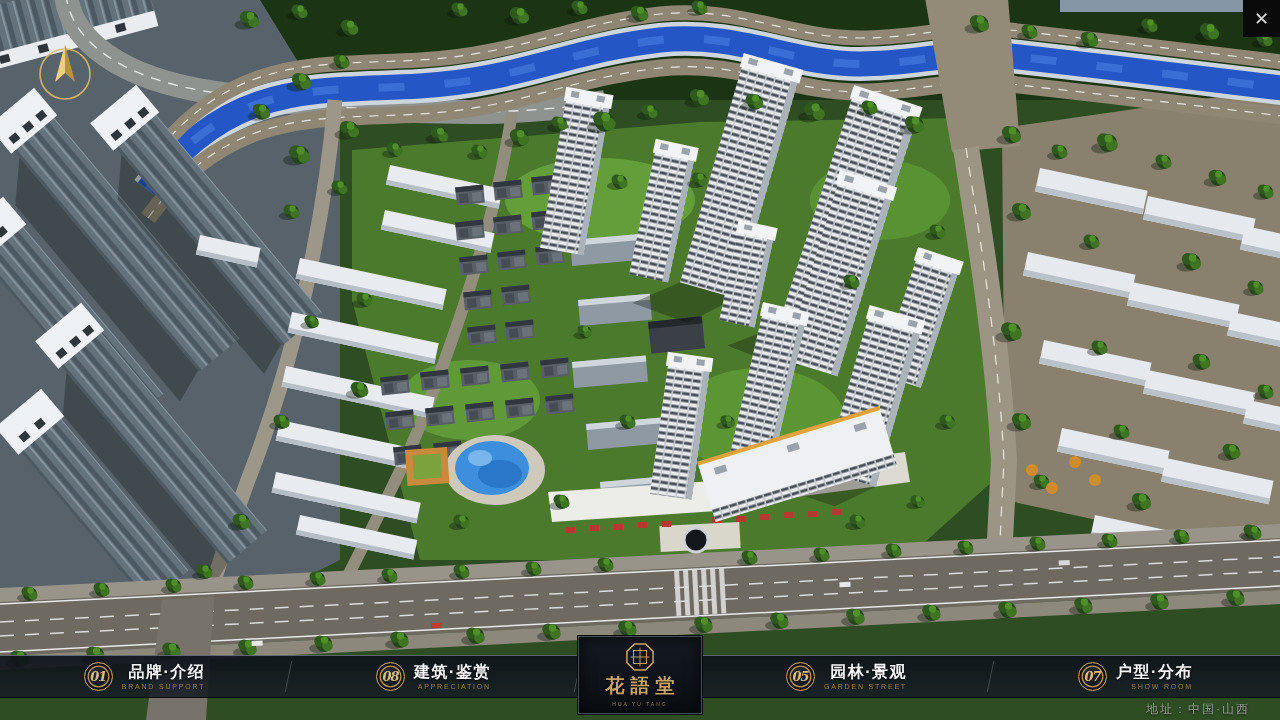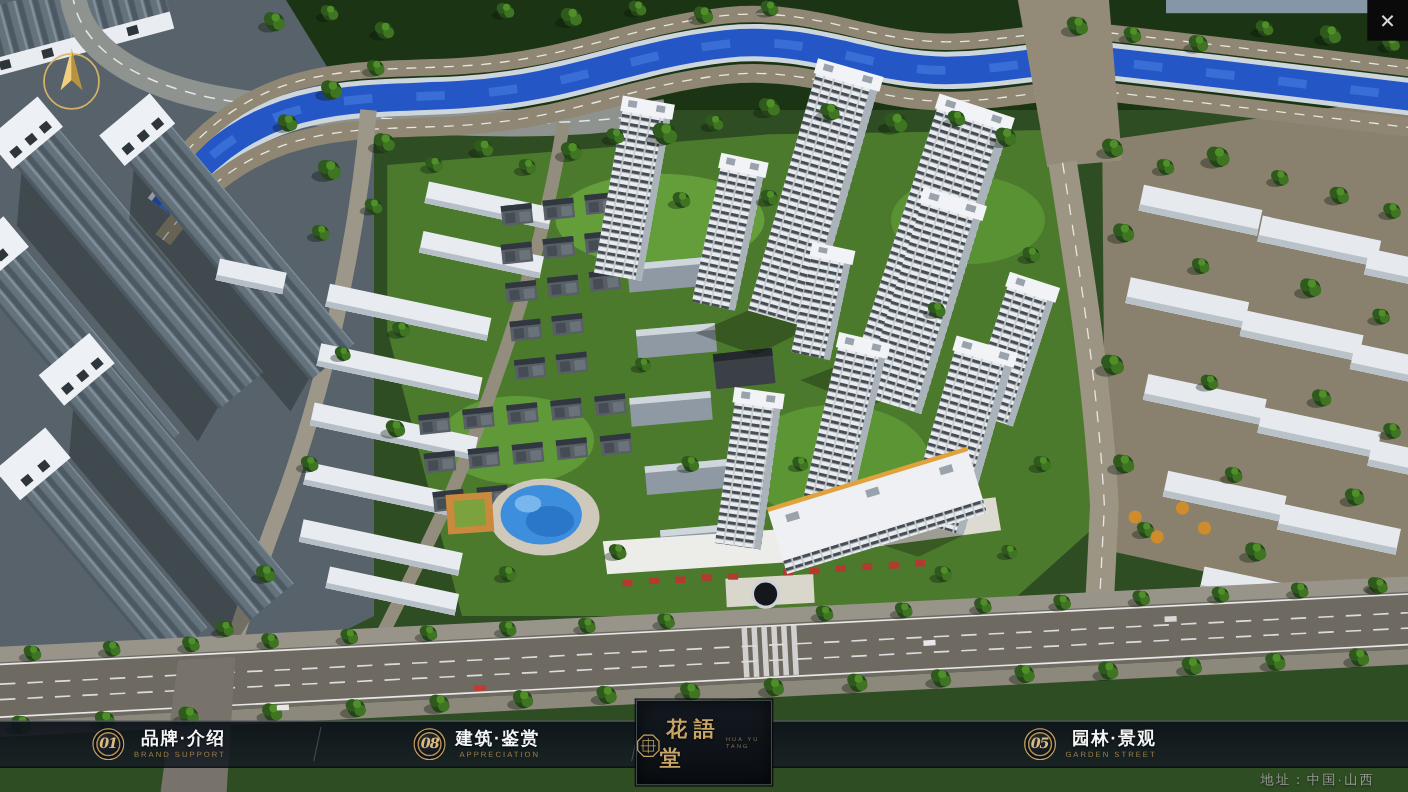--- a/index.html
+++ b/index.html
@@ -39,21 +39,21 @@
   .nav-text { display:flex; flex-direction:column; align-items:flex-end; line-height:1; }
   .nav-label { font-weight:700; font-size:16px; color:#f4f5f6; letter-spacing:1.5px;
                text-shadow:0 1px 2px rgba(0,0,0,.85); white-space:nowrap; }
   .nav-sub { margin-top:3px; font-size:7px; color:#9b8049; letter-spacing:1.8px; white-space:nowrap; }
 
   
   .logo-box { position:absolute; left:578px; top:636px; width:124px; height:78px; z-index:25;
               background:linear-gradient(180deg,#141a21,#0a0e13);
               border:1px solid #454c54; outline:1px solid #05070a;
               box-shadow:inset 0 0 16px rgba(0,0,0,.7);
-              display:flex; flex-direction:row; align-items:center; }
+              display:flex; flex-direction:column; align-items:center; }
   .logo-seal { margin-top:6px; }
   .logo-name { font-family:"DejaVu Serif", serif; font-weight:700; font-size:19px;
                color:#c9a565; letter-spacing:6px; text-indent:6px; margin-top:2px;
                text-shadow:0 1px 2px rgba(0,0,0,.8); }
   .logo-cap { font-size:5px; color:#8a744a; letter-spacing:2px; margin-top:2px; }
 
   
   .address { position:absolute; right:30px; top:701px; z-index:22; font-size:12px;
              color:#a3a3a3; letter-spacing:2px; opacity:.9;
              text-shadow:0 1px 2px rgba(0,0,0,.7); }
@@ -606,20 +606,29 @@
   <div class="nav-group nav-right">
     <div class="nav-item">
       <div class="badge">
           <span>05</span>
         </div>
       <div class="nav-text">
         <div class="nav-label">园林·景观</div>
         <div class="nav-sub">GARDEN STREET</div>
       </div>
     </div>
+    <div class="nav-item">
+      <div class="badge">
+          <span>07</span>
+        </div>
+      <div class="nav-text">
+        <div class="nav-label">户型·分布</div>
+        <div class="nav-sub">SHOW ROOM</div>
+      </div>
+    </div>
   </div>
 </div>
 
 <div class="logo-box">
   <svg class="logo-seal" width="28" height="28" viewBox="0 0 30 30">
     <polygon points="9,1 21,1 29,9 29,21 21,29 9,29 1,21 1,9" fill="none" stroke="#c9a565" stroke-width="1.6"></polygon>
     <rect x="8" y="8" width="14" height="14" fill="none" stroke="#c9a565" stroke-width="1"></rect>
     <path d="M15 5 V25 M5 15 H25" stroke="#c9a565" stroke-width="1"></path>
   </svg>
   <div class="logo-name">花語堂</div>

